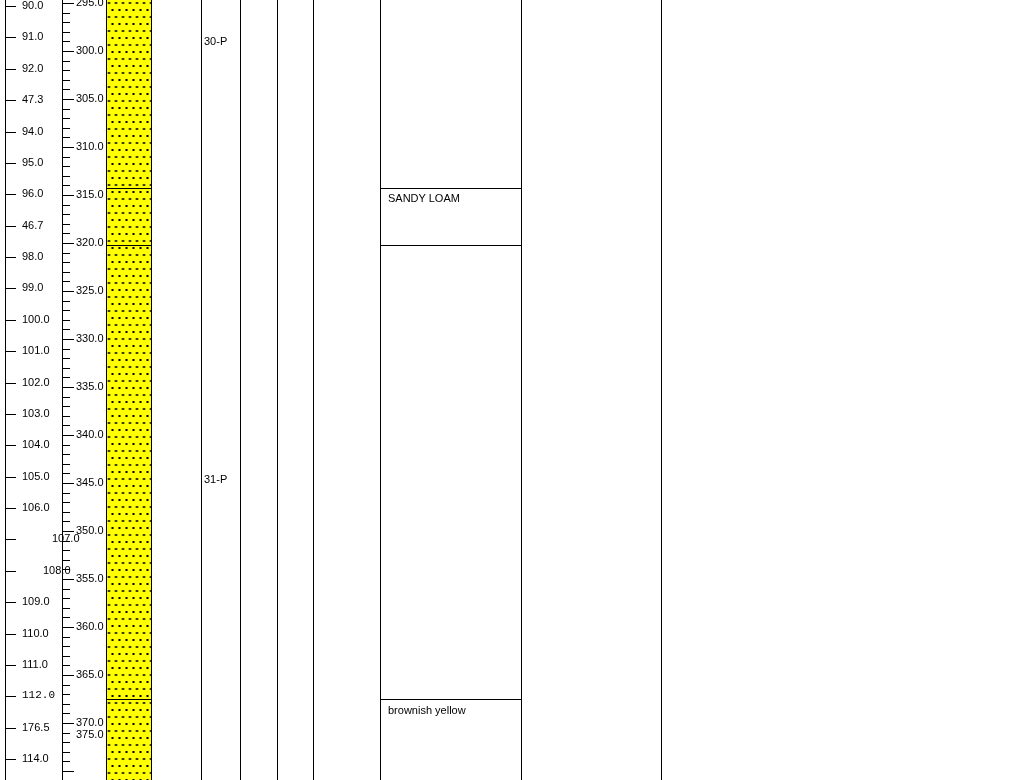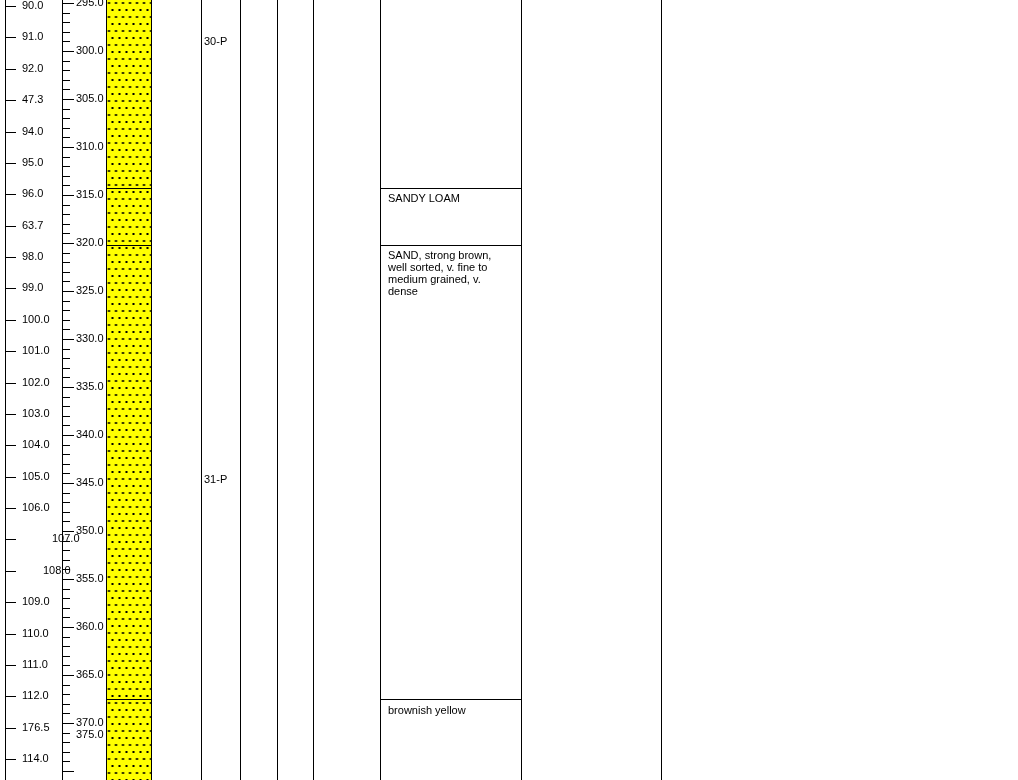--- a/index.html
+++ b/index.html
@@ -51,21 +51,21 @@
     <div class="ticklabel" style="left: 22px; top: 62px;">92.0</div>
     <div class="tick" style="left: 5px; top: 100px; width: 11px;"></div>
     <div class="ticklabel" style="left: 22px; top: 93px;">47.3</div>
     <div class="tick" style="left: 5px; top: 132px; width: 11px;"></div>
     <div class="ticklabel" style="left: 22px; top: 125px;">94.0</div>
     <div class="tick" style="left: 5px; top: 163px; width: 11px;"></div>
     <div class="ticklabel" style="left: 22px; top: 156px;">95.0</div>
     <div class="tick" style="left: 5px; top: 194px; width: 11px;"></div>
     <div class="ticklabel" style="left: 22px; top: 187px;">96.0</div>
     <div class="tick" style="left: 5px; top: 226px; width: 11px;"></div>
-    <div class="ticklabel" style="left: 22px; top: 219px;">63.7</div>
+    <div class="ticklabel" style="left: 22px; top: 219px;">46.7</div>
     <div class="tick" style="left: 5px; top: 257px; width: 11px;"></div>
     <div class="ticklabel" style="left: 22px; top: 250px;">98.0</div>
     <div class="tick" style="left: 5px; top: 288px; width: 11px;"></div>
     <div class="ticklabel" style="left: 22px; top: 281px;">99.0</div>
     <div class="tick" style="left: 5px; top: 320px; width: 11px;"></div>
     <div class="ticklabel" style="left: 22px; top: 313px;">100.0</div>
     <div class="tick" style="left: 5px; top: 351px; width: 11px;"></div>
     <div class="ticklabel" style="left: 22px; top: 344px;">101.0</div>
     <div class="tick" style="left: 5px; top: 383px; width: 11px;"></div>
     <div class="ticklabel" style="left: 22px; top: 376px;">102.0</div>
@@ -81,21 +81,21 @@
     <div class="ticklabel" style="left: 22px; top: 532px; margin-left: 30px;">107.0</div>
     <div class="tick" style="left: 5px; top: 571px; width: 11px;"></div>
     <div class="ticklabel" style="left: 22px; top: 564px; margin-left: 21px;">108.0</div>
     <div class="tick" style="left: 5px; top: 602px; width: 11px;"></div>
     <div class="ticklabel" style="left: 22px; top: 595px;">109.0</div>
     <div class="tick" style="left: 5px; top: 634px; width: 11px;"></div>
     <div class="ticklabel" style="left: 22px; top: 627px;">110.0</div>
     <div class="tick" style="left: 5px; top: 665px; width: 11px;"></div>
     <div class="ticklabel" style="left: 22px; top: 658px;">111.0</div>
     <div class="tick" style="left: 5px; top: 696px; width: 11px;"></div>
-    <div class="ticklabel" style="left: 22px; top: 689px;">112.0</div>
+    <div class="ticklabel" style="left: 22px; top: 689px; font-family: Liberation Mono, monospace;">112.0</div>
     <div class="tick" style="left: 5px; top: 728px; width: 11px;"></div>
     <div class="ticklabel" style="left: 22px; top: 721px;">176.5</div>
     <div class="tick" style="left: 5px; top: 759px; width: 11px;"></div>
     <div class="ticklabel" style="left: 22px; top: 752px;">114.0</div>
     <div class="tick" style="left: 62px; top: 3px; width: 12px;"></div>
     <div class="ticklabel" style="left: 76px; top: -4px;">295.0</div>
     <div class="tick" style="left: 62px; top: 13px; width: 8px;"></div>
     <div class="tick" style="left: 62px; top: 22px; width: 8px;"></div>
     <div class="tick" style="left: 62px; top: 32px; width: 8px;"></div>
     <div class="tick" style="left: 62px; top: 41px; width: 8px;"></div>
@@ -200,22 +200,16 @@
     <div class="boundary" style="left: 380px; width: 142px; top: 188px;"></div>
     <div class="boundary" style="left: 106px; width: 46px; top: 245px;"></div>
     <div class="boundary" style="left: 380px; width: 142px; top: 245px;"></div>
     <div class="boundary" style="left: 106px; width: 46px; top: 699px;"></div>
     <div class="boundary" style="left: 380px; width: 142px; top: 699px;"></div>
     <div class="sample" style="left: 204px; top: 35px;">30-P</div>
     <div class="sample" style="left: 204px; top: 473px;">31-P</div>
     <div class="desctext" style="left: 388px; top: 192px;">
       <div class="descline">SANDY LOAM</div>
     </div>
-    <div class="desctext" style="left: 388px; top: 249px;">
-      <div class="descline">SAND, strong brown,</div>
-      <div class="descline">well sorted, v. fine to</div>
-      <div class="descline">medium grained, v.</div>
-      <div class="descline">dense</div>
-    </div>
     <div class="desctext" style="left: 388px; top: 704px;">
       <div class="descline">brownish yellow</div>
     </div>
   </div>
 
 </body></html>

